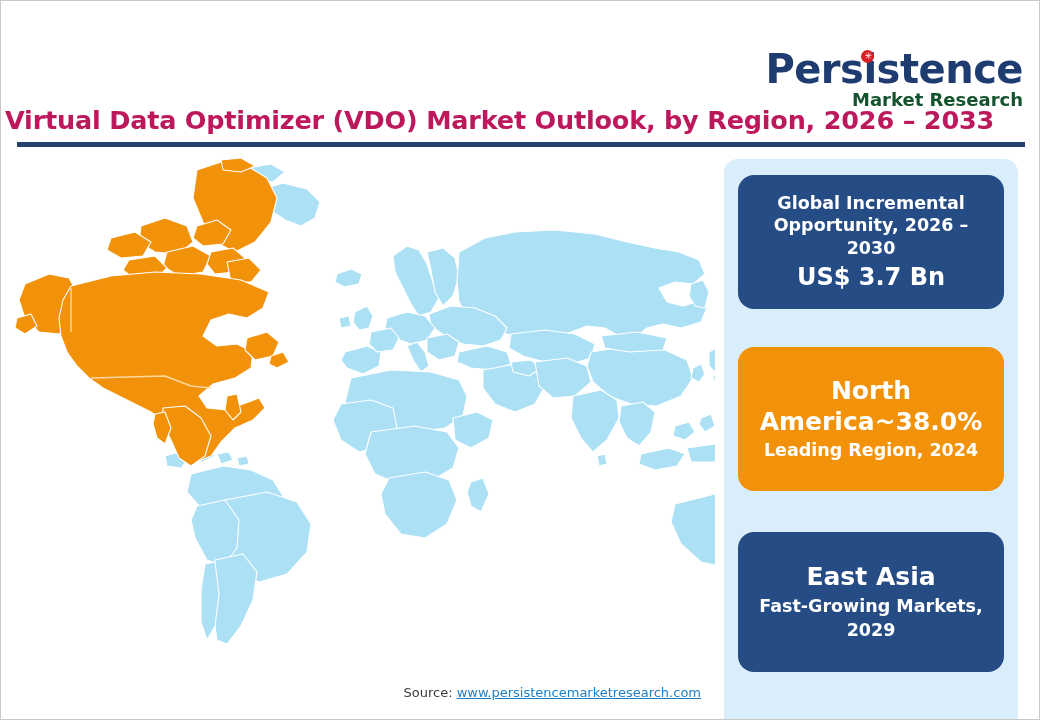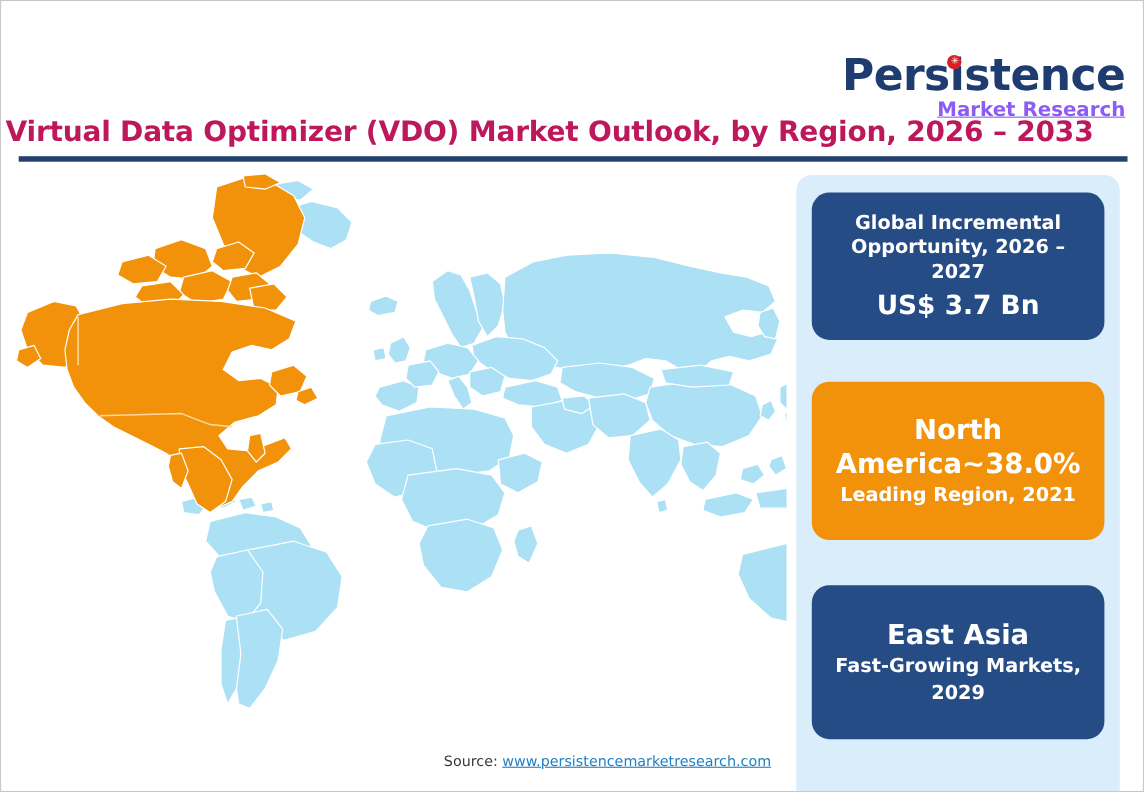--- a/index.html
+++ b/index.html
@@ -51,23 +51,22 @@
     line-height: 13px;
     text-align: center;
     border-radius: 50%;
     font-family: "DejaVu Sans", sans-serif;
   }
   .logo-sub {
     margin-top: 2px;
     font-family: "DejaVu Sans", sans-serif;
     font-size: 18px;
     font-weight: bold;
-    color: #8b5cf6;
+    color: #14532d;
     letter-spacing: 0px;
-    text-decoration: underline;
   }
 
   
   .title {
     position: absolute;
     top: 104px;
     left: 4px;
     width: 960px;
     font-family: "DejaVu Sans", sans-serif;
     font-size: 25.5px;
@@ -325,28 +324,28 @@
           <path d="M76 222 L150 220 L176 230 L196 232"></path>
         </g>
       </g>
     </svg>
   </div>
 
   <div class="panel">
 
     <div class="card card-navy" id="card-1">
       <div class="c-line-sm">Global Incremental</div>
-      <div class="c-line-sm">Opportunity, 2026 – 2027</div>
+      <div class="c-line-sm">Opportunity, 2026 – 2030</div>
       <div class="c-line-lg">US$ 3.7 Bn</div>
     </div>
 
     <div class="card card-orange" id="card-2">
       <div class="c-line-xl">North</div>
       <div class="c-line-xl">America~38.0%</div>
-      <div class="c-line-md">Leading Region, 2021</div>
+      <div class="c-line-md">Leading Region, 2024</div>
     </div>
 
     <div class="card card-navy" id="card-3">
       <div class="c-line-xl">East Asia</div>
       <div class="c-line-md">Fast-Growing Markets,</div>
       <div class="c-line-md">2029</div>
     </div>
   </div>
 
   <div class="source">

